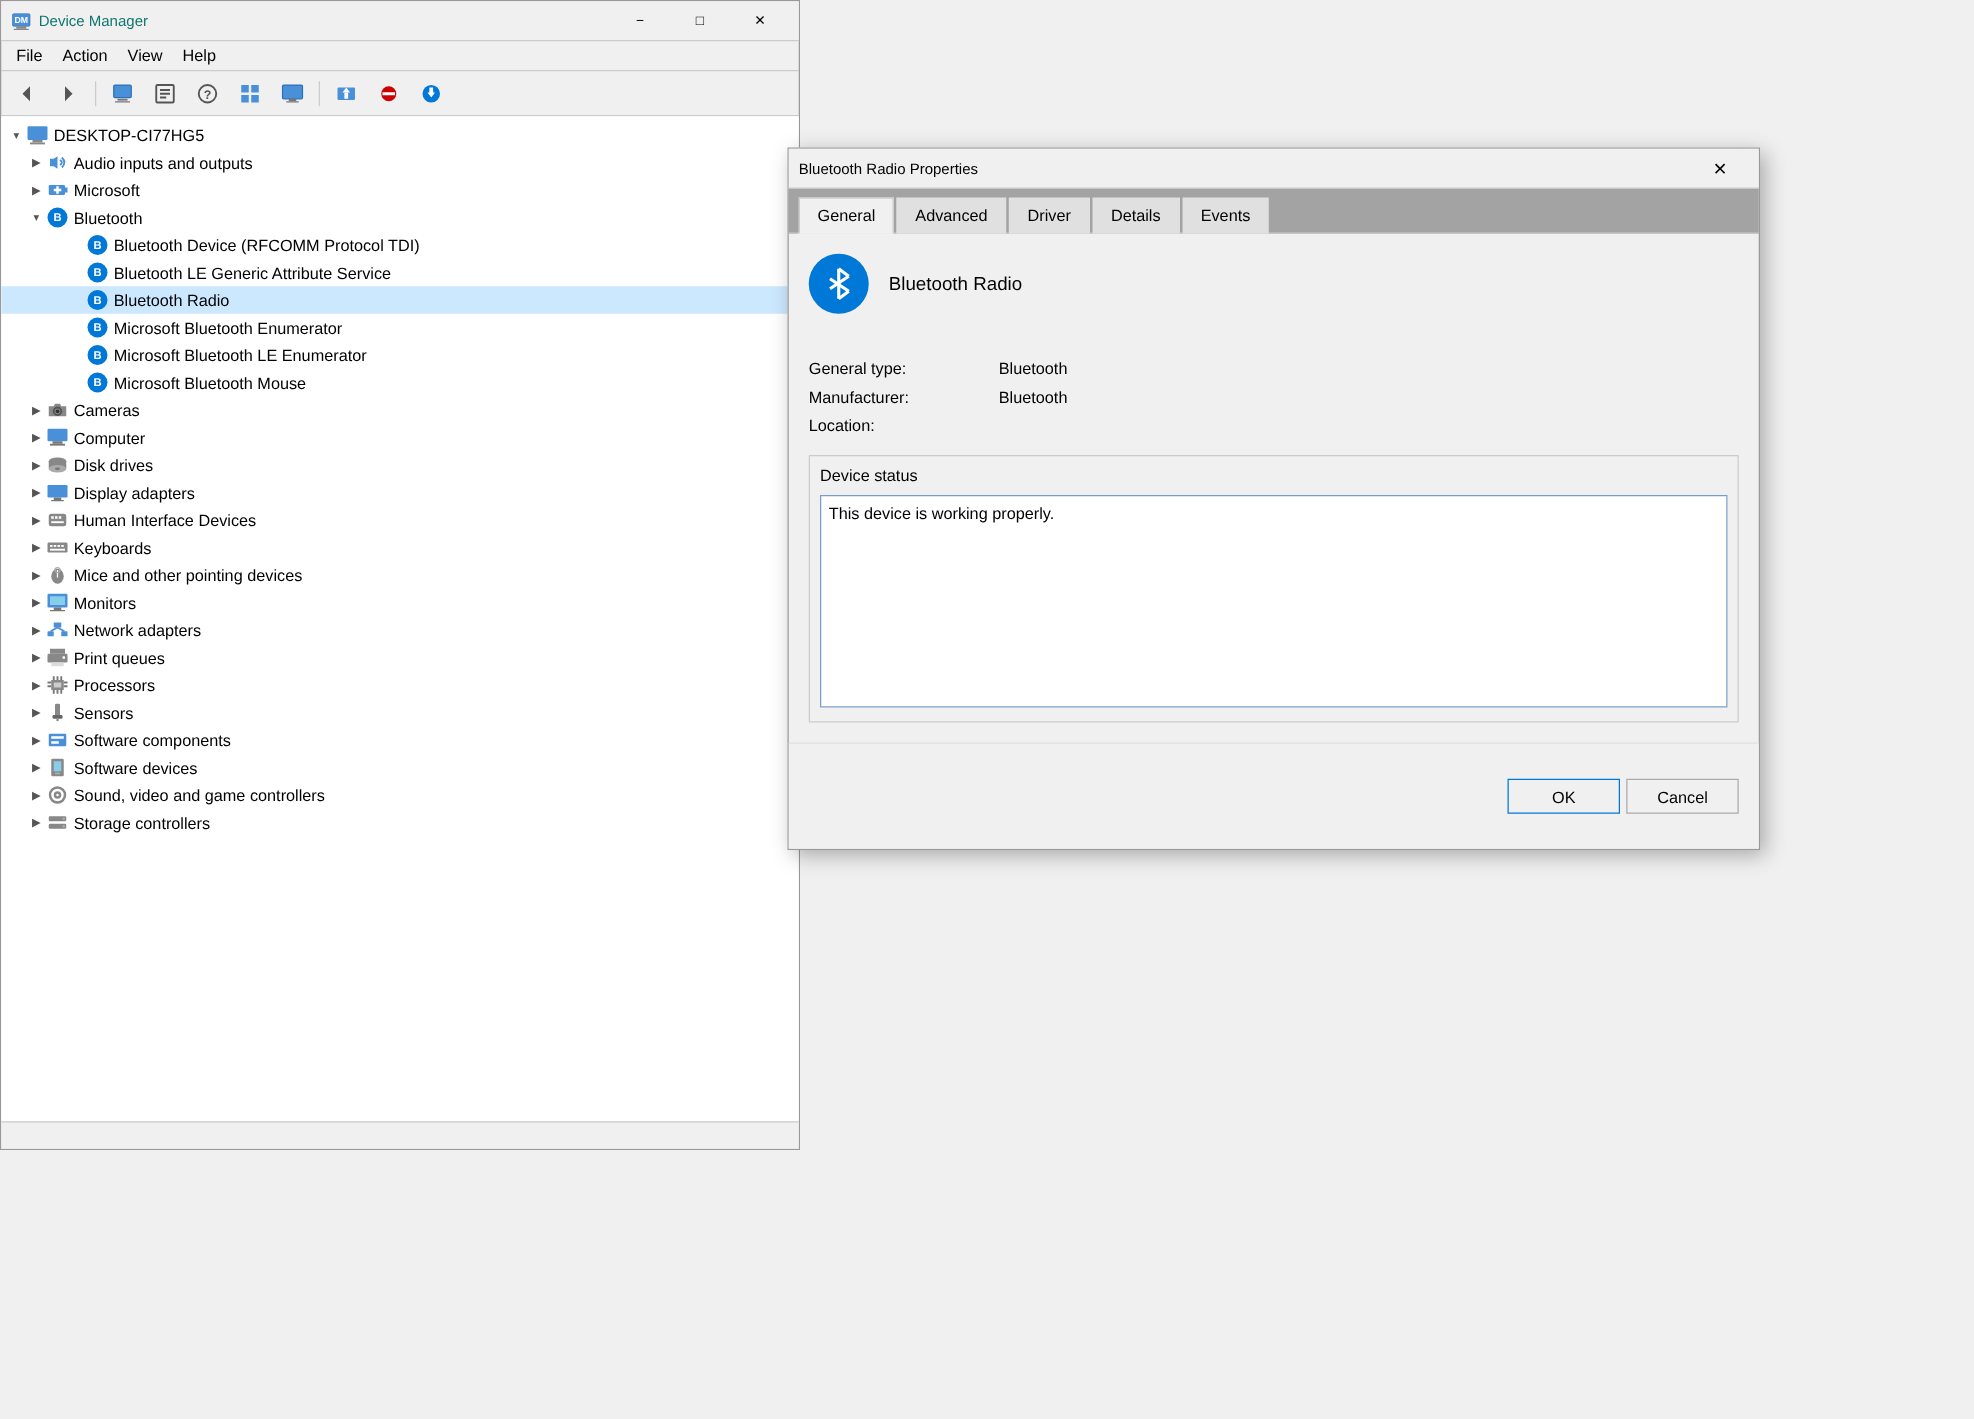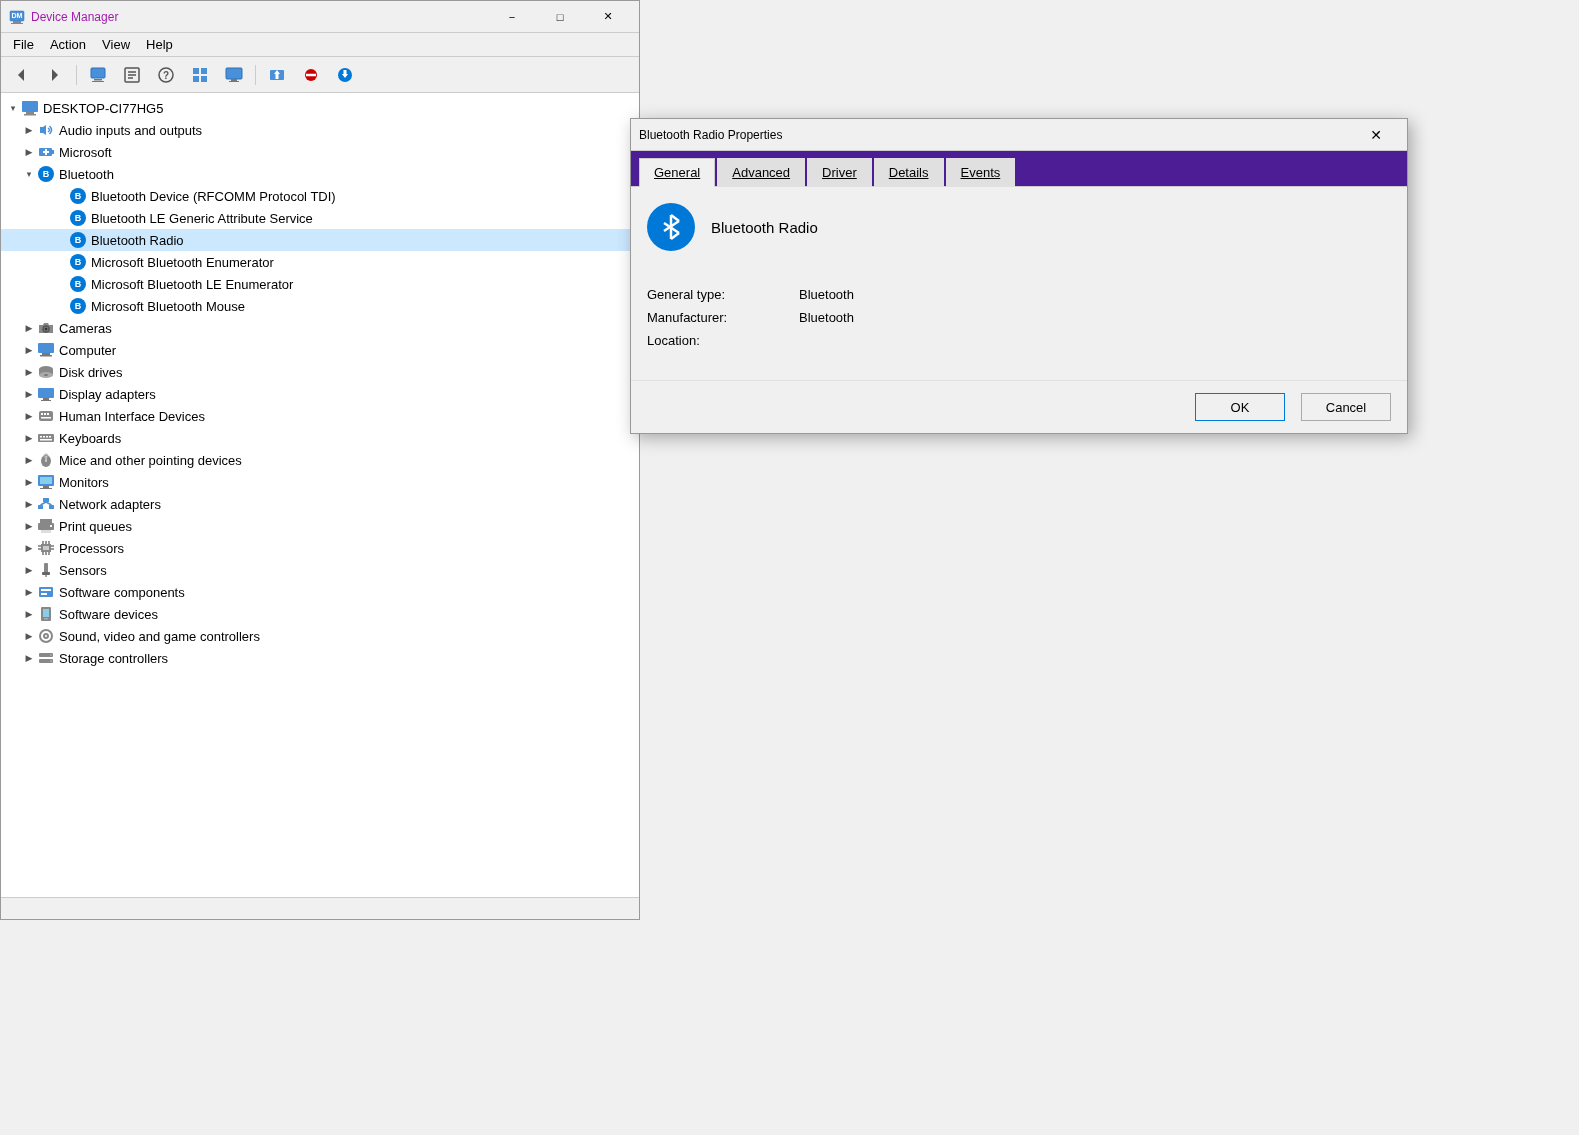--- a/index.html
+++ b/index.html
@@ -41,21 +41,21 @@
       height: 16px;
       margin-right: 6px;
       display: flex;
       align-items: center;
       justify-content: center;
     }
 
     .title-bar-title {
       flex: 1;
       font-size: 12px;
-      color: #a21caf;
+      color: #0f766e;
     }
 
     .title-bar-controls {
       display: flex;
       gap: 2px;
     }
 
     .title-bar-btn {
       width: 46px;
       height: 26px;
@@ -220,23 +220,22 @@
       display: flex;
       align-items: center;
       justify-content: center;
       font-size: 14px;
     }
 
     
     .tabs-bar {
       display: flex;
       border-bottom: 1px solid #ccc;
-      background: #4c1d95;
+      background: #a3a3a3;
       padding: 6px 8px 0 8px;
-      text-decoration: underline;
     }
 
     .tab {
       padding: 6px 14px;
       cursor: pointer;
       border: 1px solid transparent;
       border-bottom: none;
       margin-right: 2px;
       font-size: 13px;
       background: #e0e0e0;
@@ -318,22 +317,22 @@
       padding: 6px;
       font-family: 'Segoe UI', sans-serif;
       font-size: 13px;
       resize: none;
       overflow-y: scroll;
     }
 
     .dialog-footer {
       display: flex;
       justify-content: flex-end;
-      padding: 12px 16px;
-      gap: 16px;
+      padding: 28px 16px;
+      gap: 5px;
       background: #f0f0f0;
       border-top: 1px solid #e0e0e0;
     }
 
     .dialog-btn {
       width: 90px;
       height: 28px;
       background: #f0f0f0;
       border: 1px solid #aaa;
       cursor: pointer;
@@ -793,19 +792,23 @@
     <div class="properties-grid">
       <span class="prop-label">General type:</span>
       <span class="prop-value">Bluetooth</span>
 
       <span class="prop-label">Manufacturer:</span>
       <span class="prop-value">Bluetooth</span>
 
       <span class="prop-label">Location:</span>
     </div>
 
+    <div class="device-status-section">
+      <div class="device-status-label">Device status</div>
+      <textarea class="status-textarea" readonly="" style="">This device is working properly.</textarea>
+    </div>
   </div>
 
   <div class="dialog-footer">
     <button class="dialog-btn primary">OK</button>
     <button class="dialog-btn">Cancel</button>
   </div>
 </div>
 
 </body></html>

